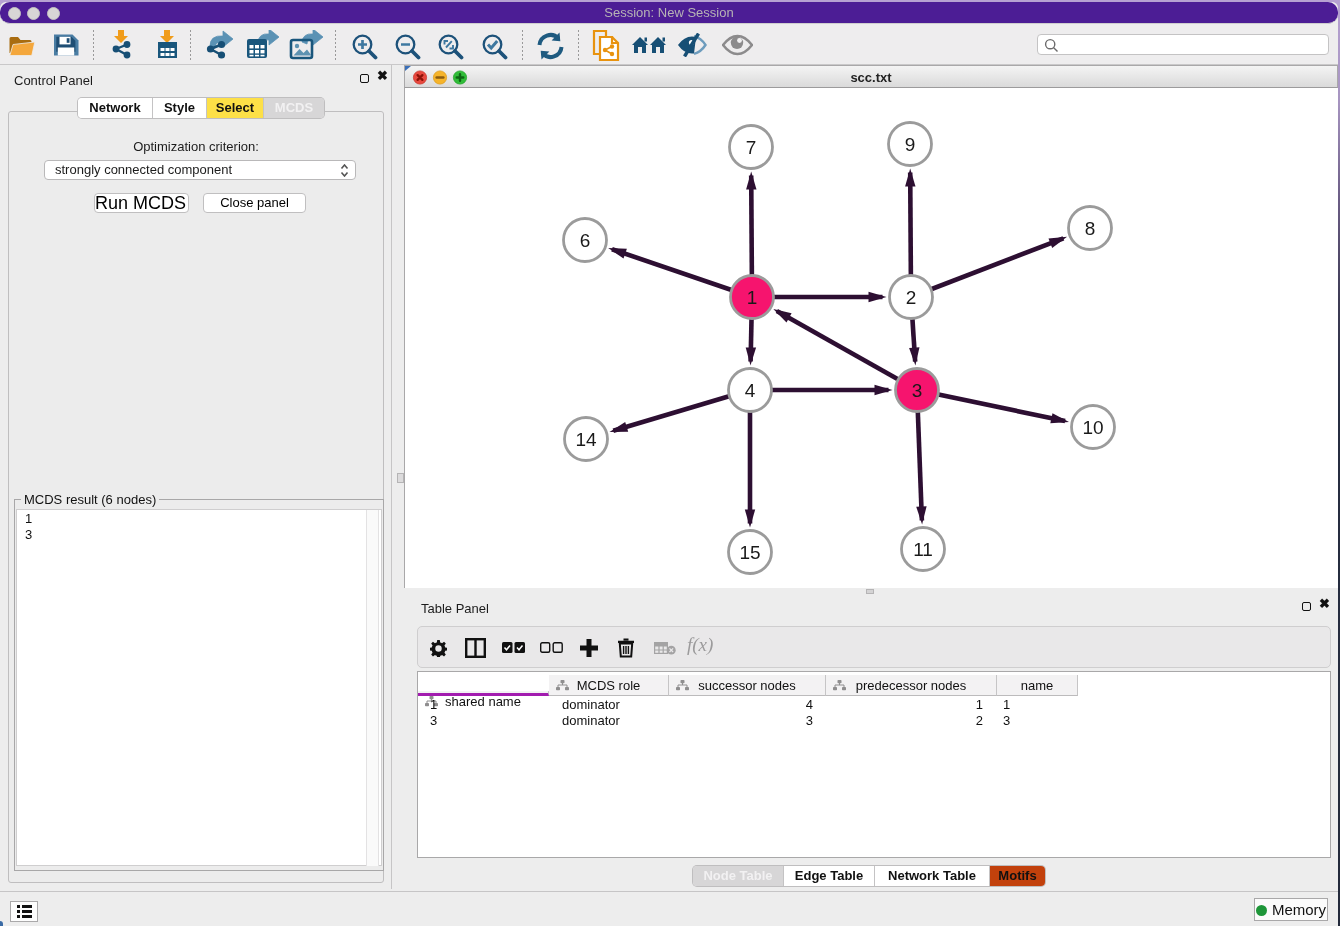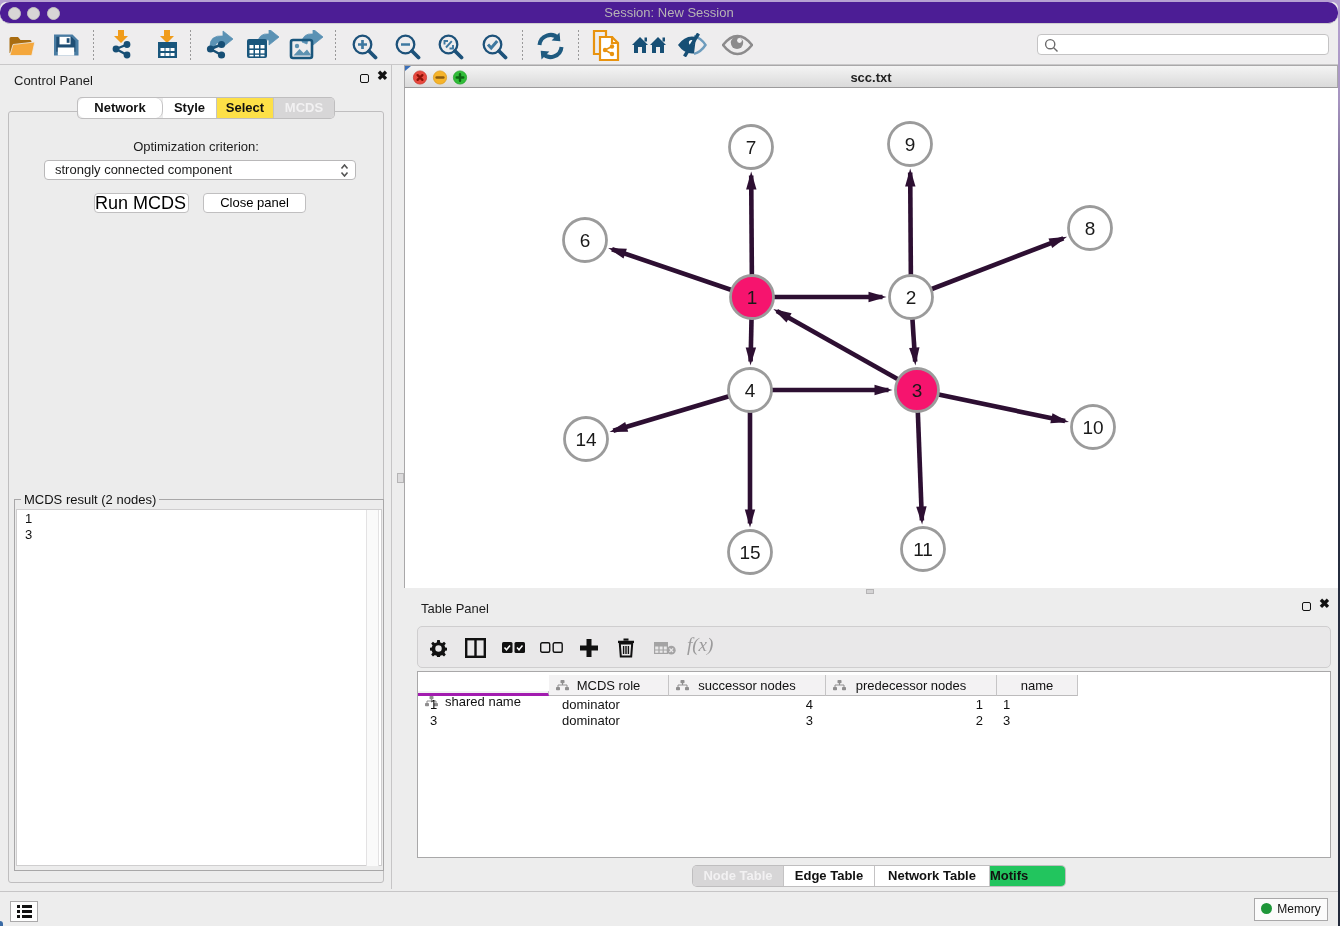--- a/index.html
+++ b/index.html
@@ -180,39 +180,39 @@
   </div>
 
   <div class="abs" style="left:0;top:63px;width:392px;height:824px;border-right:1px solid #c6c5c6;">
     <div class="abs" style="left:14px;top:8px;font-size:13px;color:#1c1c1c;">Control Panel</div>
     <div class="abs" style="left:360px;top:9px;width:9px;height:9px;border:1.5px solid #111;border-radius:2px;"></div>
     <div class="abs" style="left:377px;top:3px;font-size:13px;font-weight:bold;color:#111;">✖</div>
 
     <div class="abs" style="left:8px;top:46px;width:376px;height:772px;border:1px solid #bfbebf;border-radius:3px;background:#ececec;"></div>
 
     <div class="abs" style="left:78px;top:33px;height:20px;display:flex;font-size:13px;font-weight:bold;border-radius:4px;overflow:hidden;box-shadow:0 0 0 1px #bfbebf;">
-      <div style="width:85px;background:#fff;color:#111;text-align:center;line-height:20px;border-right:1px solid #c4c3c4;border-radius:7px;">Network</div>
+      <div style="width:75px;background:#fff;color:#111;text-align:center;line-height:20px;border-right:1px solid #c4c3c4;">Network</div>
       <div style="width:54px;background:#fff;color:#111;text-align:center;line-height:20px;border-right:1px solid #c4c3c4;">Style</div>
       <div style="width:57px;background:#fde047;color:#111;text-align:center;line-height:20px;border-right:1px solid #c4c3c4;">Select</div>
       <div style="width:60px;background:#d7d6d7;color:#f2f1f2;text-align:center;line-height:20px;">MCDS</div>
     </div>
 
     <div class="abs" style="left:0;top:74px;width:392px;text-align:center;font-size:13px;color:#1c1c1c;">Optimization criterion:</div>
 
     <div class="abs" style="left:44px;top:95px;width:312px;height:20px;background:#fff;border:1px solid #b9b8b9;border-radius:4px;font-size:13px;color:#1c1c1c;line-height:18px;padding-left:10px;">strongly connected component
       <svg class="abs" style="right:6px;top:3px;" width="9" height="13" viewBox="0 0 9 13">
           <path d="M1.5 4.5 L4.5 1 L7.5 4.5 M1.5 8.5 L4.5 12 L7.5 8.5" fill="none" stroke="#555" stroke-width="1.6"></path>
         </svg>
     </div>
 
     <div class="abs" style="left:94px;top:128px;width:95px;height:20px;background:#fff;border:1px solid #c0bfc0;border-radius:4px;font-size:18px;color:#000;text-align:left;line-height:18px;">Run MCDS</div>
     <div class="abs" style="left:203px;top:128px;width:103px;height:20px;background:#fff;border:1px solid #c0bfc0;border-radius:4px;font-size:13px;color:#000;text-align:center;line-height:18px;">Close panel</div>
 
     <div class="abs" style="left:14px;top:434px;width:370px;height:372px;border:1px solid #a8a7a8;background:#ececec;">
-      <div class="abs" style="left:6px;top:-8px;background:#ececec;font-size:13px;color:#111;padding:0 3px;">MCDS result (2 nodes)</div>
+      <div class="abs" style="left:6px;top:-8px;background:#ececec;font-size:13px;color:#111;padding:0 3px;">MCDS result (6 nodes)</div>
       <div class="abs" style="left:1px;top:9px;width:366px;height:357px;background:#fff;border:1px solid #cfcecf;font-size:13px;color:#111;line-height:16px;padding:1px 0 0 8px;">1<br>3
         <div class="abs" style="right:2px;top:0px;width:13px;height:356px;background:#fafafa;border-left:1px solid #e3e2e3;border-right:1px solid #e3e2e3;"></div>
       </div>
     </div>
   </div>
 
   <div class="abs" style="left:397px;top:471px;width:7px;height:10px;background:#dcdbdc;border:1px solid #b5b4b5;"></div>
 
   <div class="abs" style="left:404px;top:63px;width:934px;height:533px;">
 
@@ -397,34 +397,34 @@
           <div style="width:171px;text-align:right;padding-right:14px;">2</div>
           <div style="width:81px;padding-left:6px;">3</div>
         </div>
       </div>
     </div>
 
     <div class="abs" style="left:289px;top:270px;height:20px;display:flex;font-size:13px;font-weight:bold;border-radius:4px;overflow:hidden;box-shadow:0 0 0 1px #bfbebf;">
       <div style="width:90px;background:#d7d6d7;color:#f2f1f2;text-align:center;line-height:20px;">Node Table</div>
       <div style="width:91px;background:#fff;color:#111;text-align:center;line-height:20px;border-left:1px solid #c4c3c4;">Edge Table</div>
       <div style="width:115px;background:#fff;color:#111;text-align:center;line-height:20px;border-left:1px solid #c4c3c4;">Network Table</div>
-      <div style="width:76px;background:#22c55e;color:#111;line-height:20px;border-left:1px solid #c4c3c4;">Motifs</div>
+      <div style="width:56px;background:#c2410c;color:#111;text-align:center;line-height:20px;border-left:1px solid #c4c3c4;">Motifs</div>
     </div>
   </div>
 
   <div class="abs" style="left:0;top:889px;width:1338px;height:35px;background:#ededed;border-top:1px solid #c6c5c6;">
     <div class="abs" style="left:10px;top:9px;width:28px;height:21px;background:#fdfdfd;border:1px solid #aaa9aa;text-align:center;">
       <svg width="15" height="13" viewBox="0 0 15 13" style="margin-top:3px;">
           <g fill="#111">
             <rect x="0" y="0" width="3" height="3"></rect>
             <rect x="0" y="5" width="3" height="3"></rect>
             <rect x="0" y="10" width="3" height="3"></rect>
             <rect x="5" y="0" width="10" height="3"></rect>
             <rect x="5" y="5" width="10" height="3"></rect>
             <rect x="5" y="10" width="10" height="3"></rect>
           </g>
         </svg>
     </div>
-    <div class="abs" style="left:1254px;top:6px;width:74px;height:23px;background:#fbfbfb;border:1px solid #a9a8a9;font-size:12px;color:#111;text-align:center;line-height:21px;"><span style="display:inline-block;width:11px;height:11px;border-radius:50%;background:#1e9639;vertical-align:-1px;margin-right:5px;"></span>Memory</div>
+    <div class="abs" style="left:1254px;top:6px;width:74px;height:23px;background:#fbfbfb;border:1px solid #a9a8a9;font-size:15px;color:#111;text-align:center;line-height:21px;"><span style="display:inline-block;width:11px;height:11px;border-radius:50%;background:#1e9639;vertical-align:-1px;margin-right:5px;"></span>Memory</div>
   </div>
 
 </div>
 <div class="abs" style="left:0;top:921px;width:3px;height:5px;background:#3a6ba5;border-radius:0 3px 0 0;"></div>
 
 </body></html>

